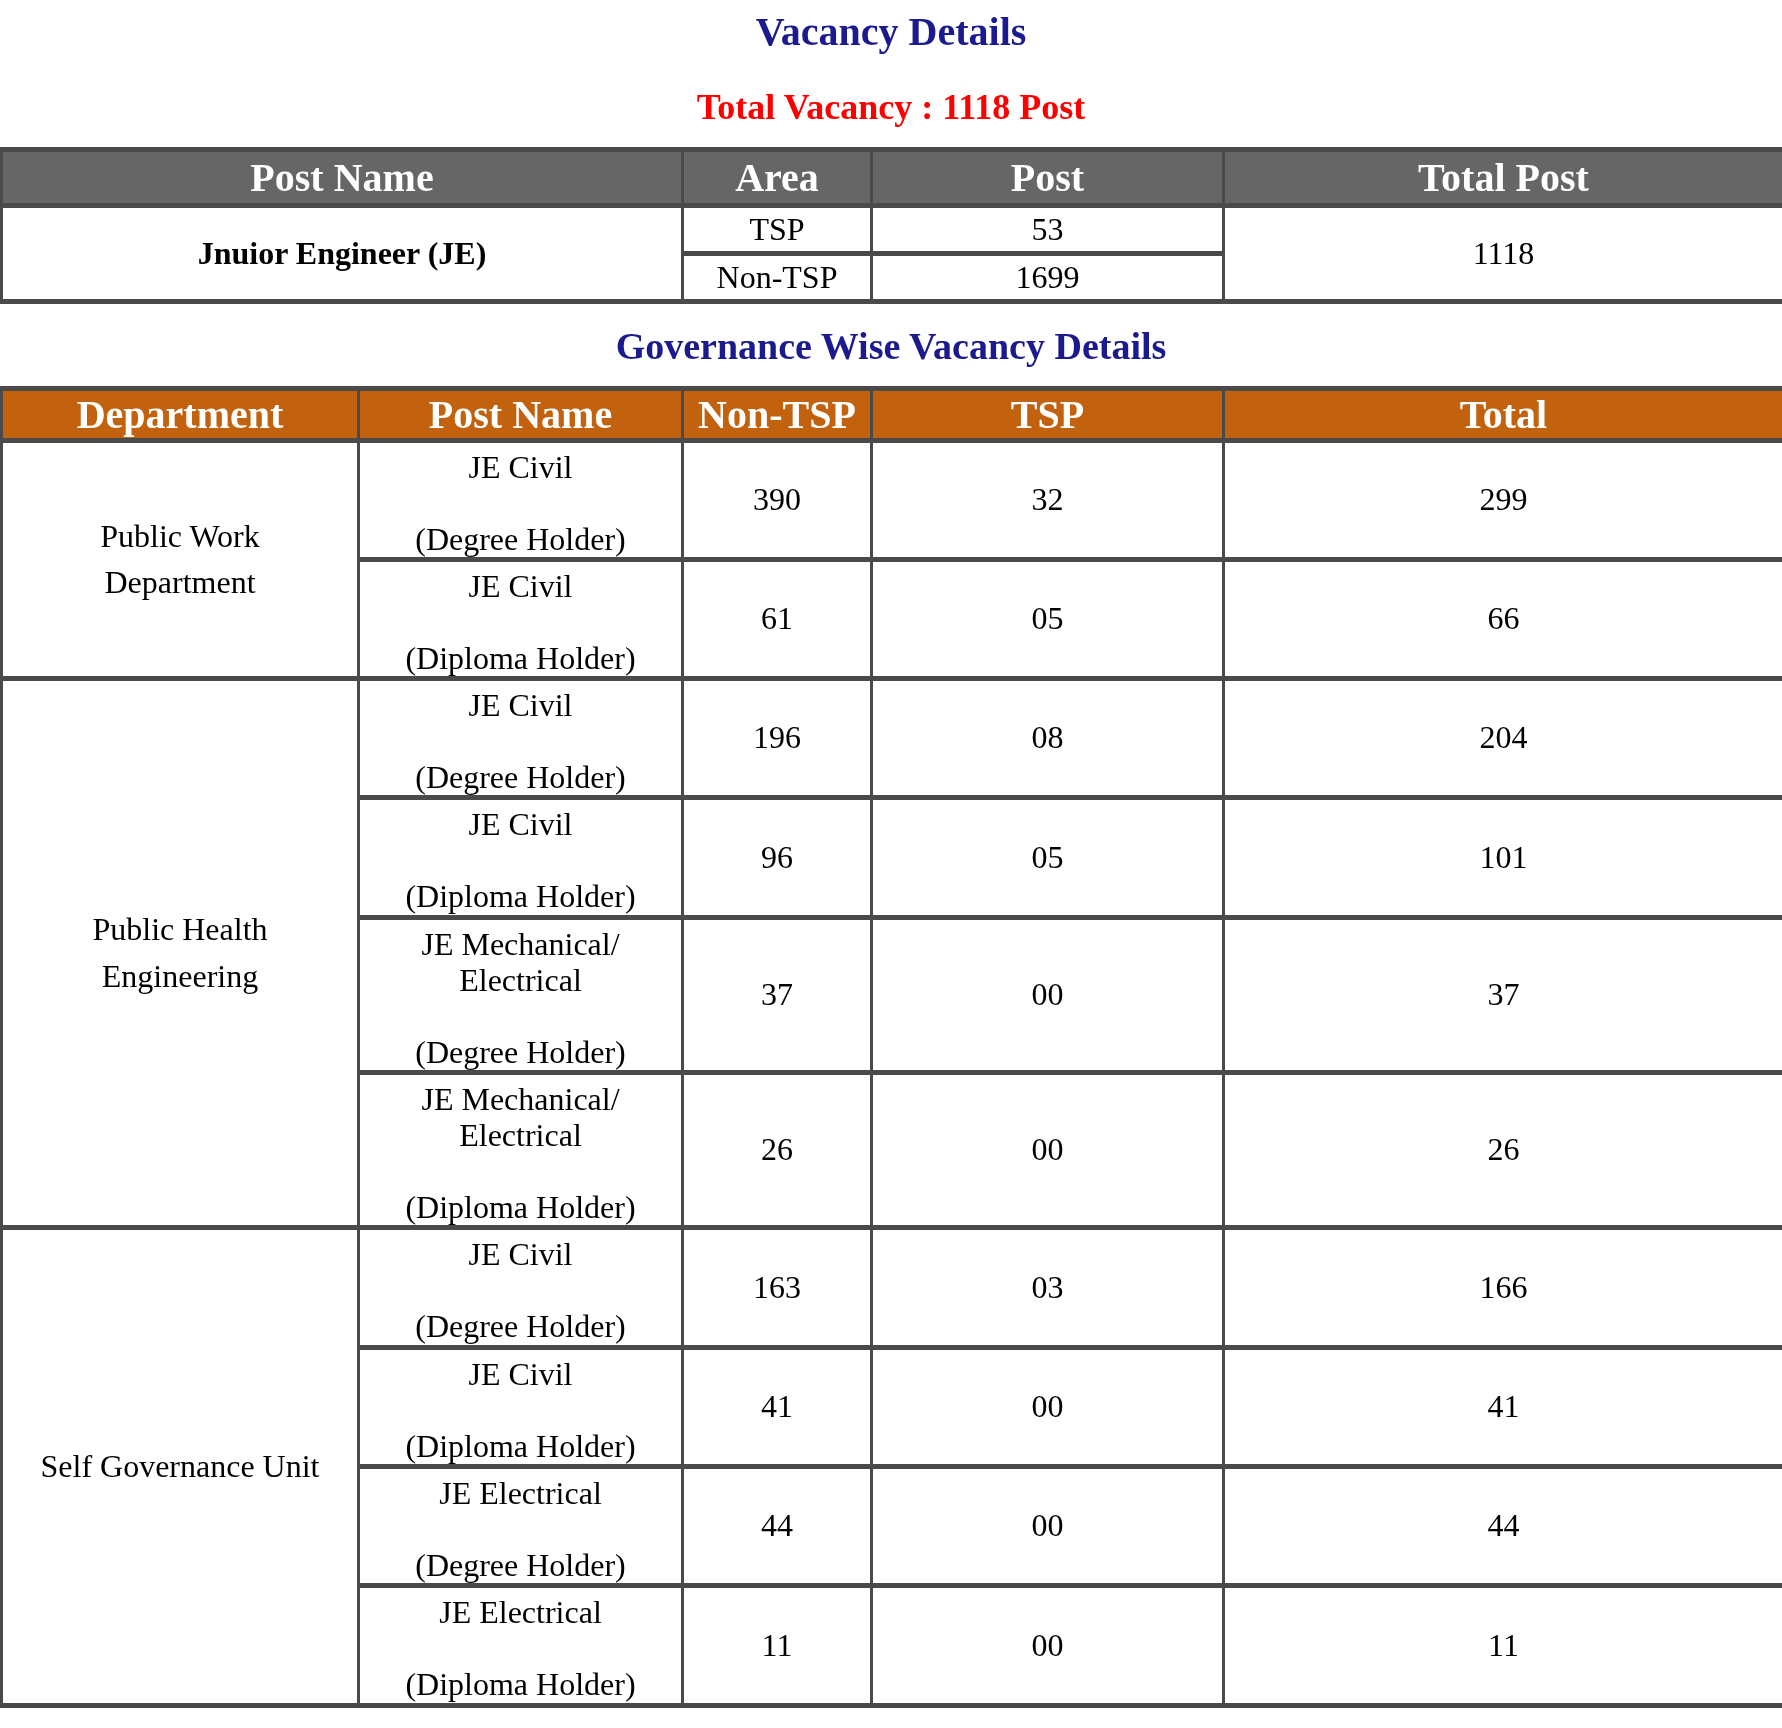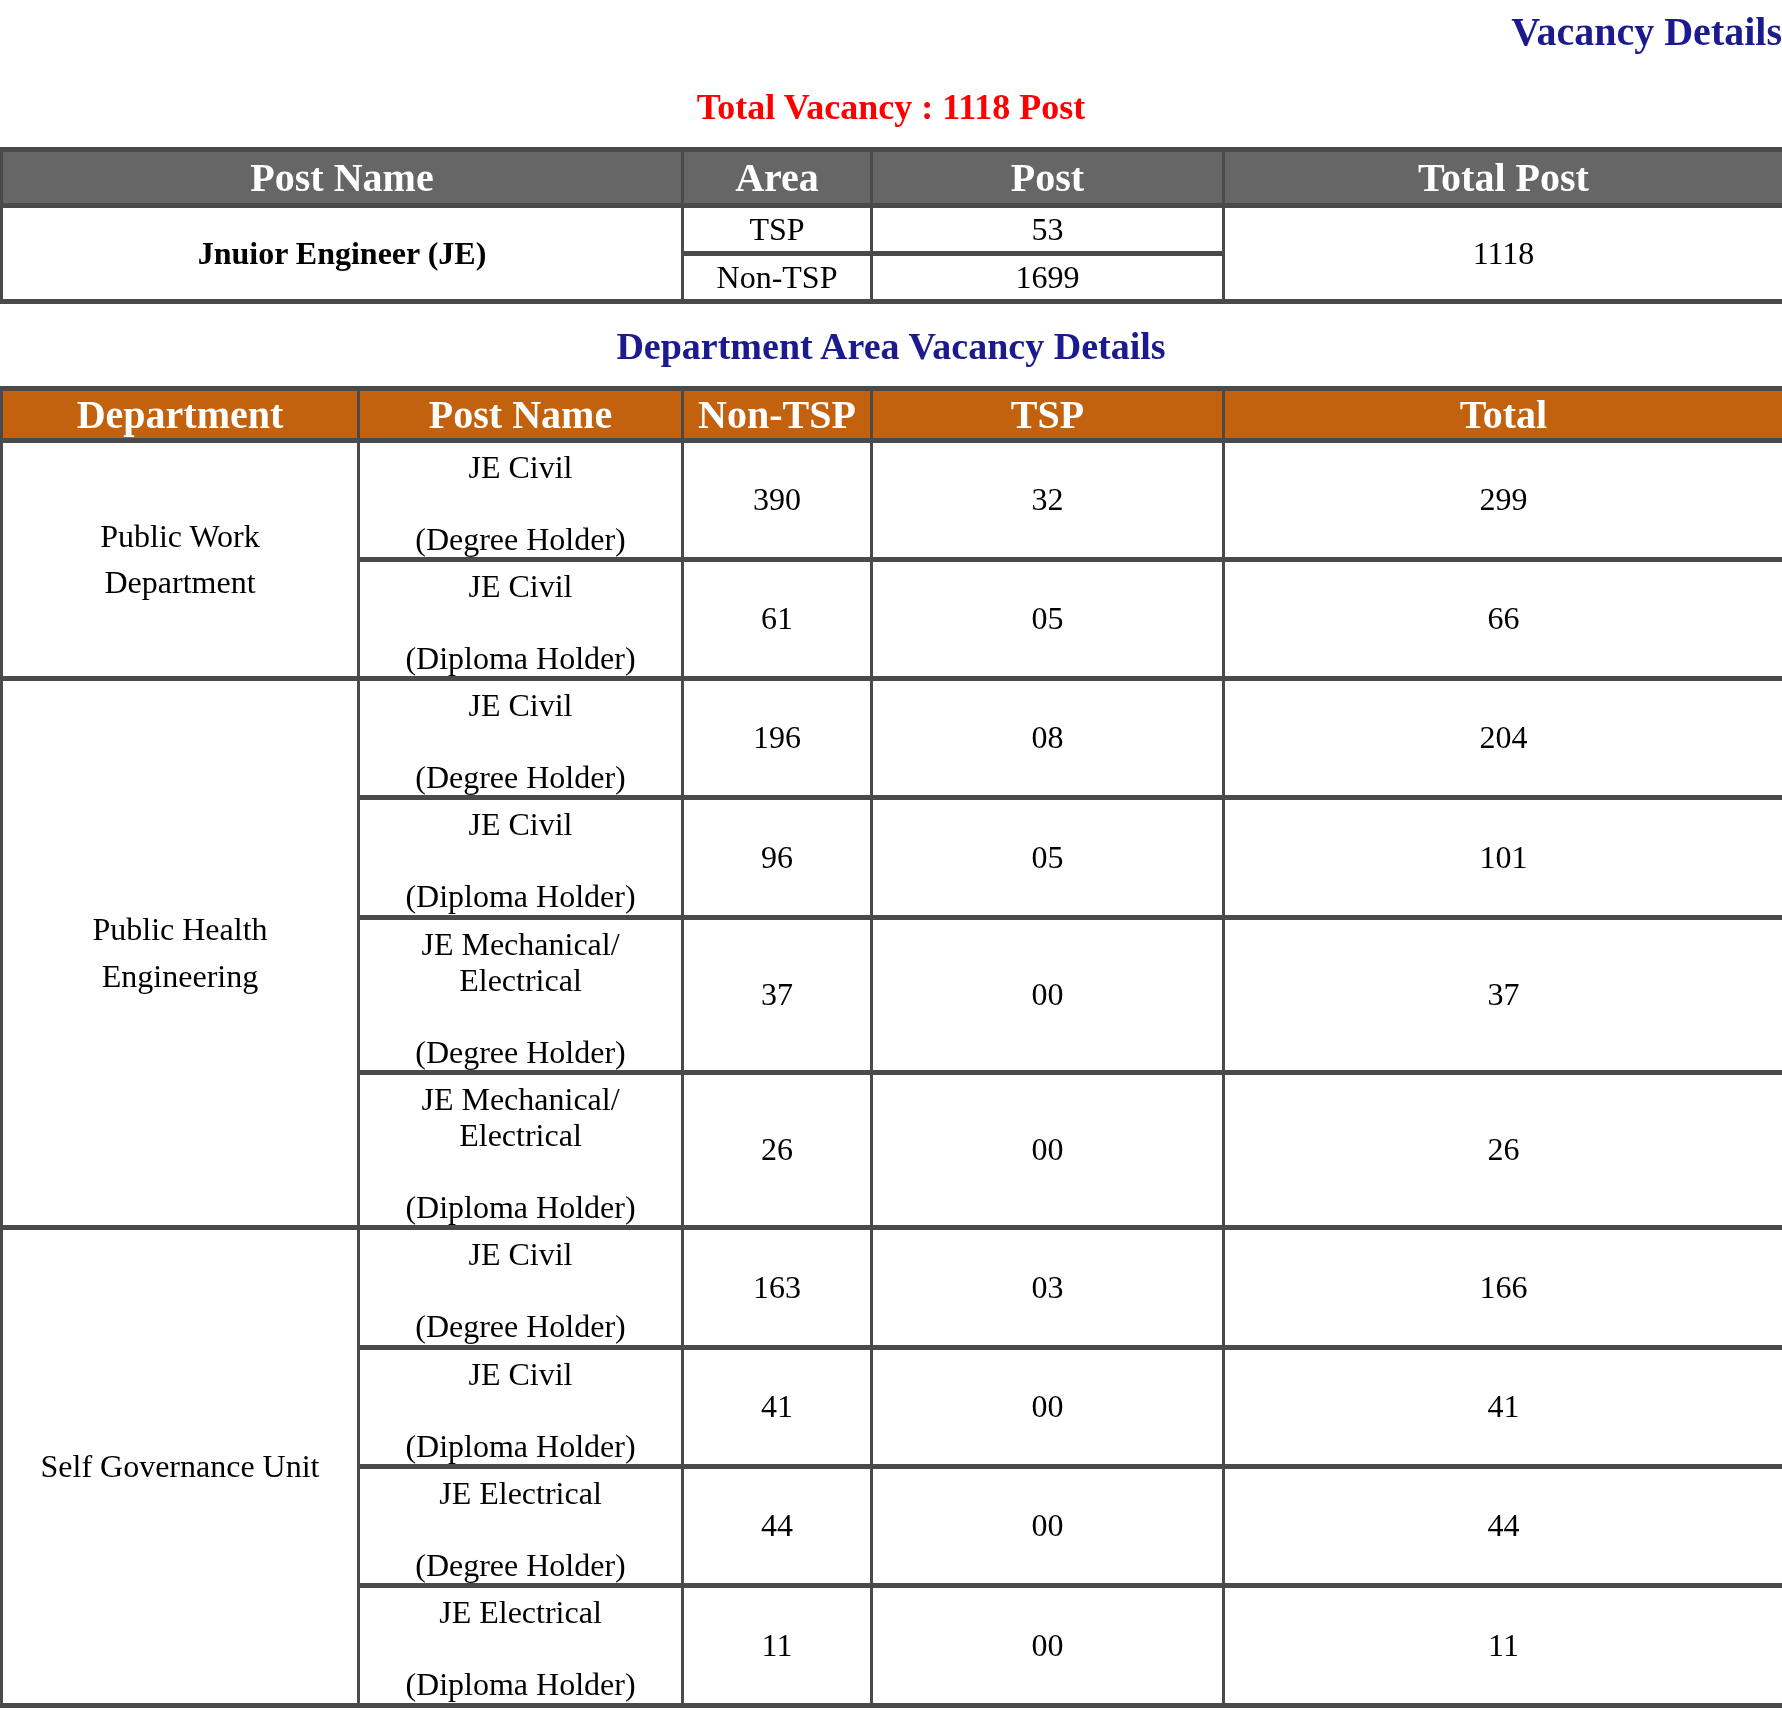--- a/index.html
+++ b/index.html
@@ -14,21 +14,21 @@
   body {
     width: 1782px;
     height: 1728px;
     overflow: hidden;
     background: #ffffff;
     color: #000000;
     font-family: "Liberation Serif", "DejaVu Serif", serif;
   }
   .page-title {
     margin: 8px 0 0 0;
-    text-align: right;
+    text-align: center;
     font-size: 40px;
     font-weight: bold;
     line-height: 1.2;
     color: var(--accent-blue);
   }
   .total-vacancy {
     margin: 30px 0 0 0;
     text-align: center;
     font-size: 36px;
     font-weight: bold;
@@ -123,21 +123,21 @@
         <td>53</td>
         <td rowspan="2" class="total-strong">1118</td>
       </tr>
       <tr class="area-row">
         <td>Non-TSP</td>
         <td>1699</td>
       </tr>
     </tbody>
   </table>
 
-  <h2 class="section-title">Department Area Vacancy Details</h2>
+  <h2 class="section-title">Governance Wise Vacancy Details</h2>
 
   <table id="department-table">
     <colgroup>
       <col style="width:357px">
         <col style="width:324px">
         <col style="width:189px">
         <col style="width:352px">
         <col style="width:560px">
     </colgroup>
     <thead>

